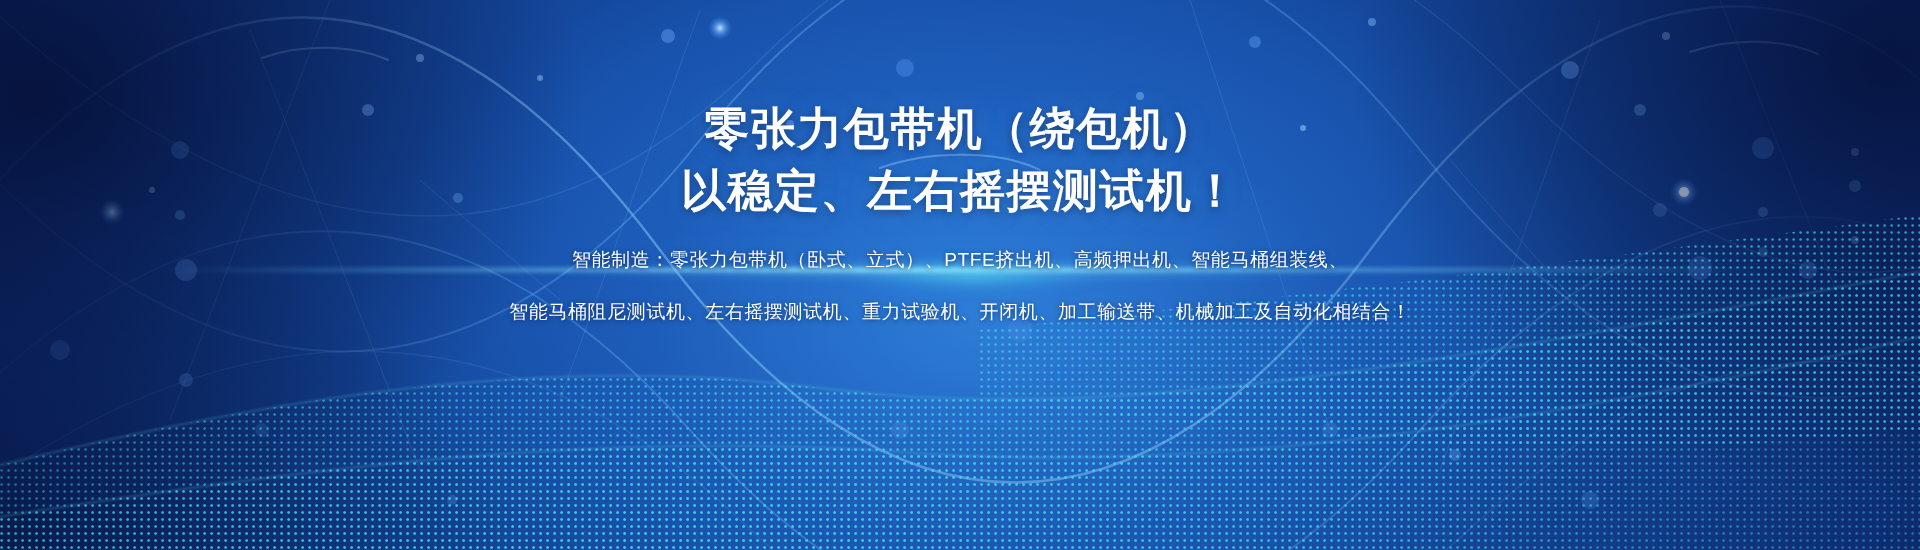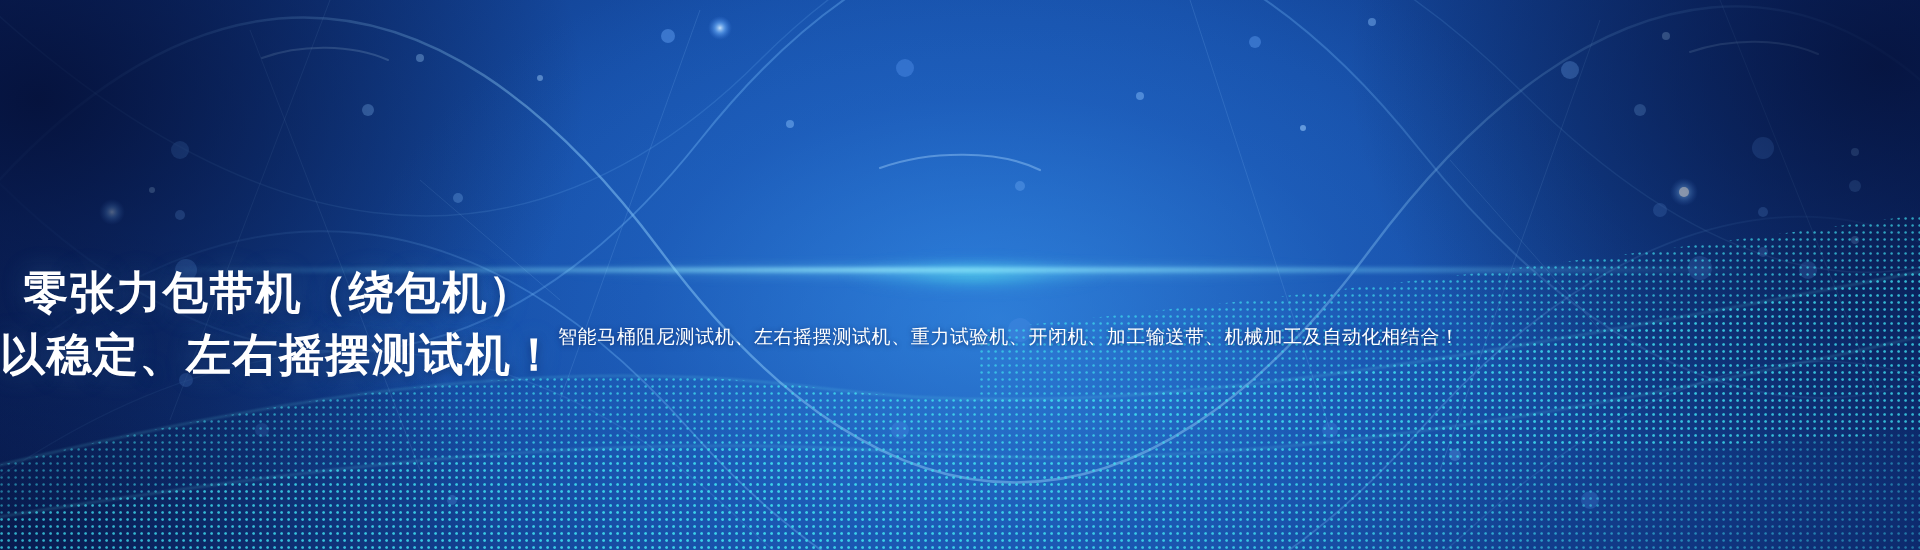--- a/index.html
+++ b/index.html
@@ -61,20 +61,21 @@
     filter:blur(6px);
   }
 
   
   .content{
     position:relative;
     z-index:6;
     width:100%;
     height:100%;
     display:flex;
+    flex-direction:column;
     align-items:center;
     padding-top:98px;
   }
   .headline{
     color:#ffffff;
     font-size:45px;
     font-weight:bold;
     letter-spacing:1.5px;
     line-height:1.38;
     text-align:center;
@@ -88,21 +89,21 @@
     text-align:center;
     color:#ffffff;
   }
   .subline{
     font-size:19px;
     line-height:1.25;
     letter-spacing:0.6px;
     white-space:nowrap;
     text-shadow:0 1px 5px rgba(5,25,75,0.7);
   }
-  .subline + .subline{ margin-top:12px; }
+  .subline + .subline{ margin-top:28px; }
 
   
   svg.bg-svg{ position:absolute; inset:0; width:1920px; height:550px; display:block; }
 </style>
 </head>
 <body>
 
 <div class="banner">
 
   <svg class="bg-svg" viewBox="0 0 1920 550" preserveAspectRatio="none" aria-hidden="true">
@@ -269,17 +270,18 @@
   <div class="streak" style="z-index:5"></div>
 
   <div class="content">
 
     <h1 class="headline">
       <span class="l1">零张力包带机（绕包机）</span>
       <span class="l2">以稳定、左右摇摆测试机！</span>
     </h1>
 
     <div class="subwrap">
+      <div class="subline">智能制造：零张力包带机（卧式、立式）、PTFE挤出机、高频押出机、智能马桶组装线、</div>
       <div class="subline">智能马桶阻尼测试机、左右摇摆测试机、重力试验机、开闭机、加工输送带、机械加工及自动化相结合！</div>
     </div>
 
   </div>
 </div>
 
 </body></html>

